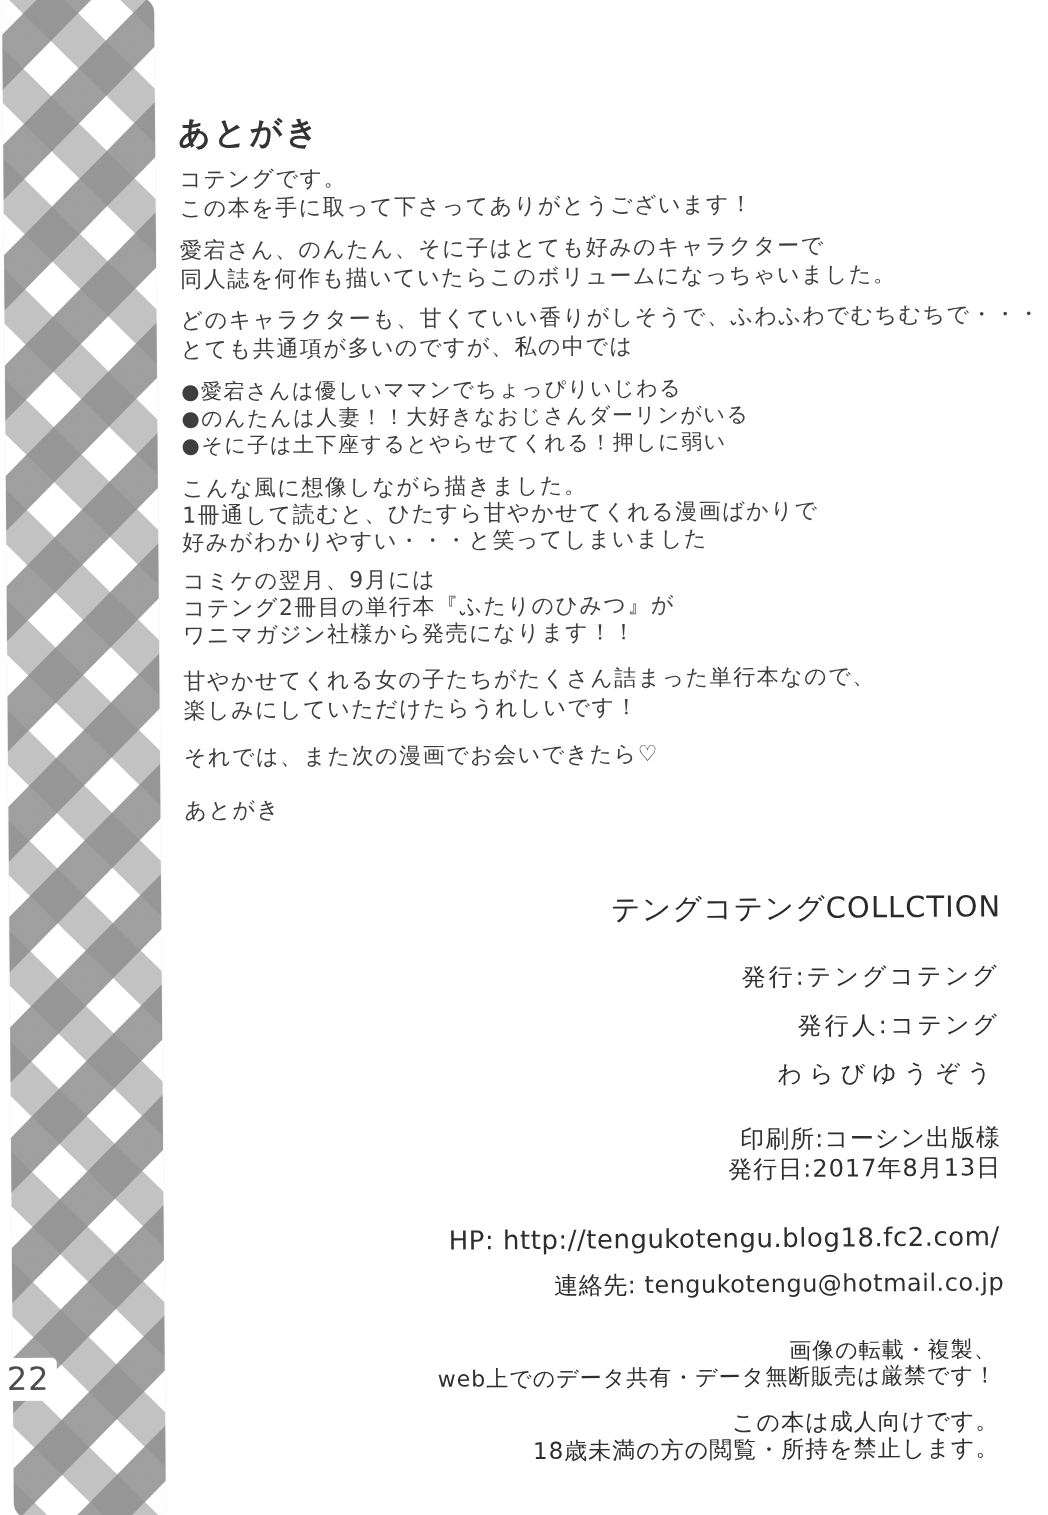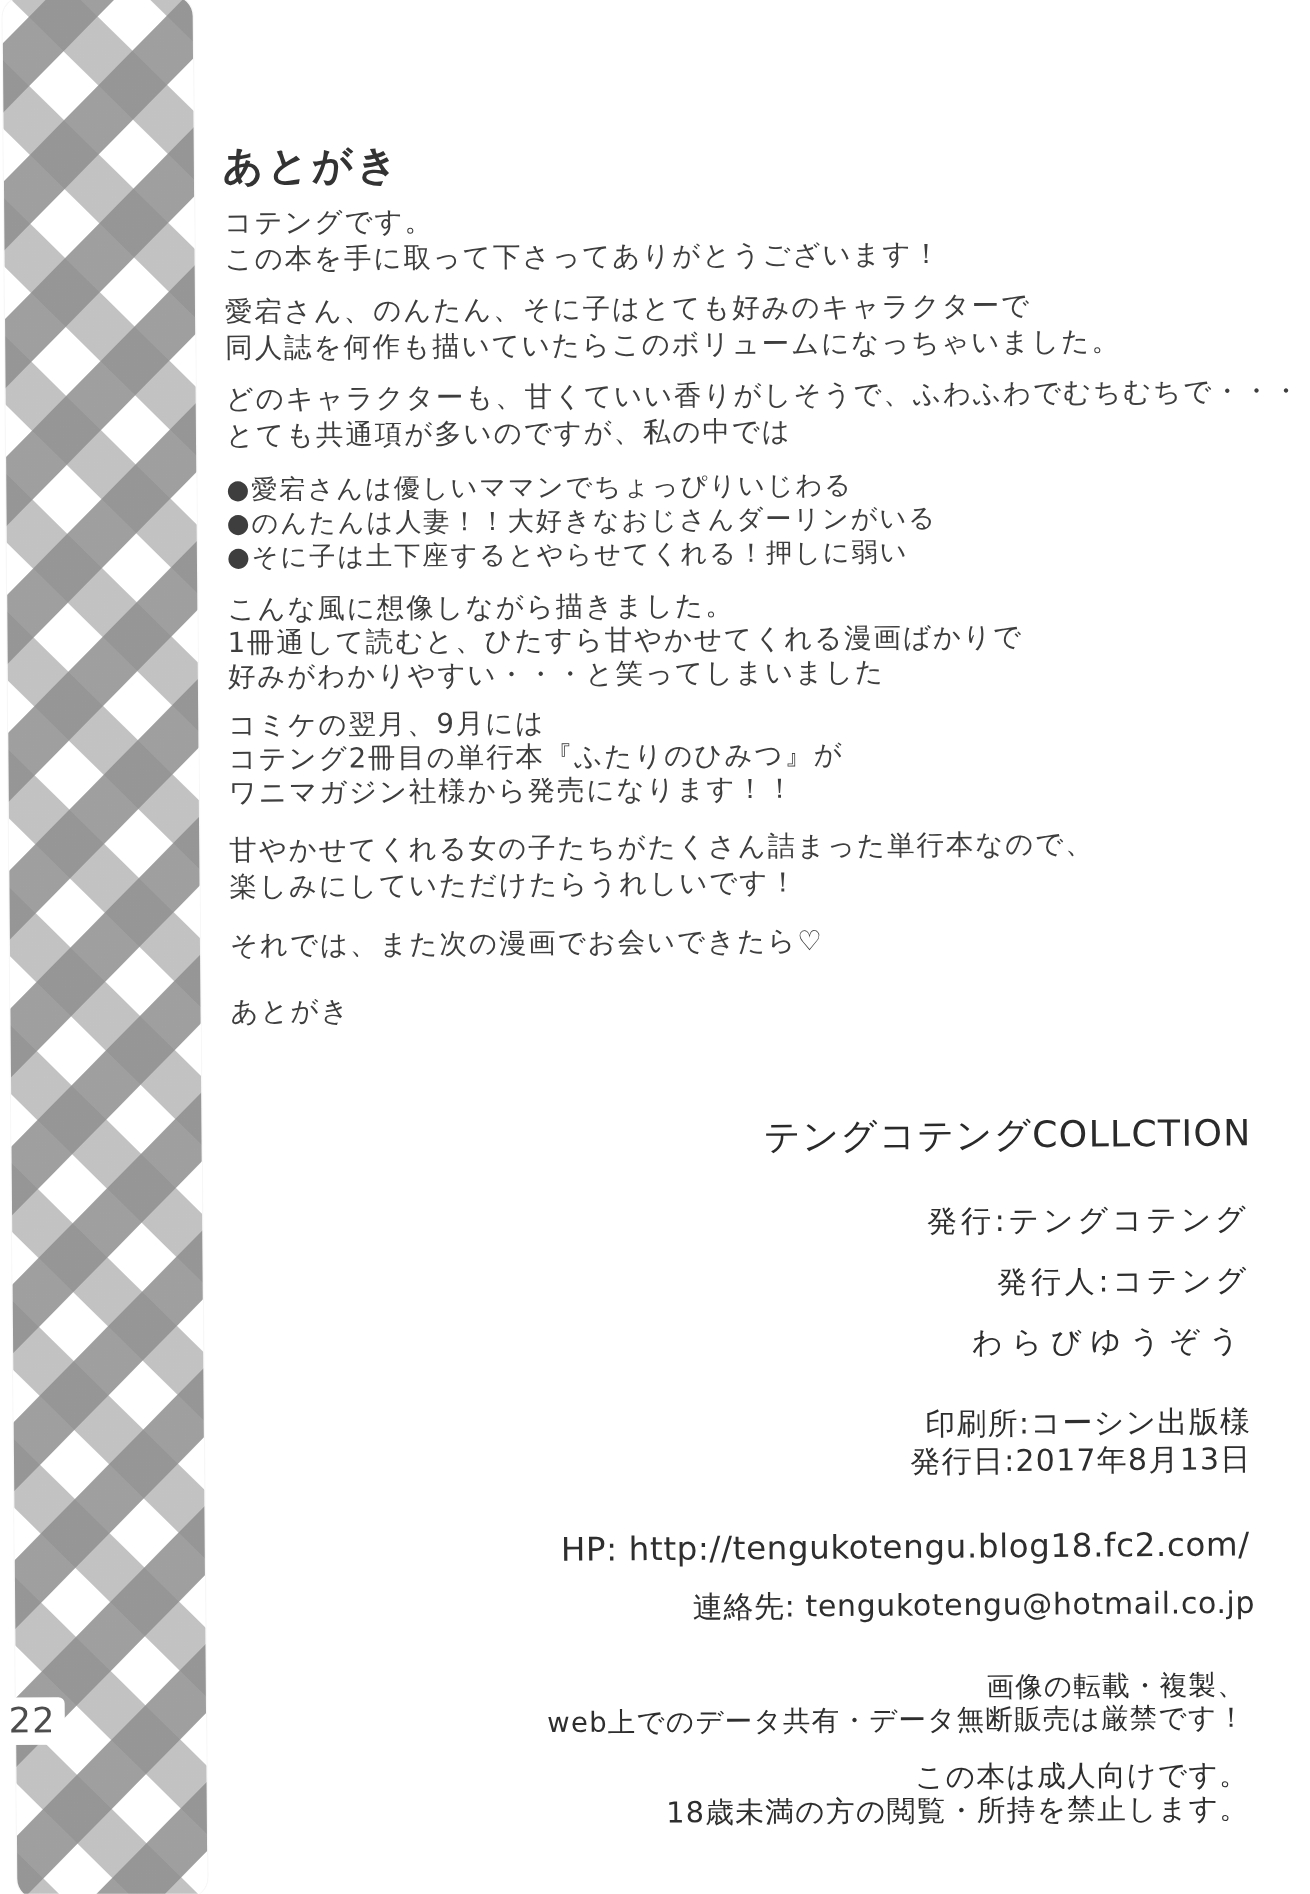--- a/index.html
+++ b/index.html
@@ -35,21 +35,21 @@
     background-color:#ffffff;
     background-image:
       conic-gradient(from 270deg at 39px 39px, rgba(20,20,20,0.20) 0 90deg, rgba(0,0,0,0) 90deg),
       repeating-linear-gradient(90deg, rgba(30,30,30,0.27) 0 39px, rgba(0,0,0,0) 39px 78px),
       repeating-linear-gradient(0deg,  rgba(30,30,30,0.27) 0 39px, rgba(0,0,0,0) 39px 78px);
     background-size:78px 78px,78px 78px,78px 78px;
   }
   
   .page-number{
     position:absolute; left:-3px; top:1354px;
-    font-size:28px; color:#4d4d4d;
+    font-size:32px; color:#4d4d4d;
     background:#ffffff;
     padding:2px 7px 3px 5px;
     border-radius:5px;
     z-index:3; letter-spacing:1px;
   }
   
   .hand{ color:#3e3e3e; white-space:nowrap; }
   .heading{
     position:absolute; left:183px; top:88px;
     font-size:32px; letter-spacing:3px; color:#333;

